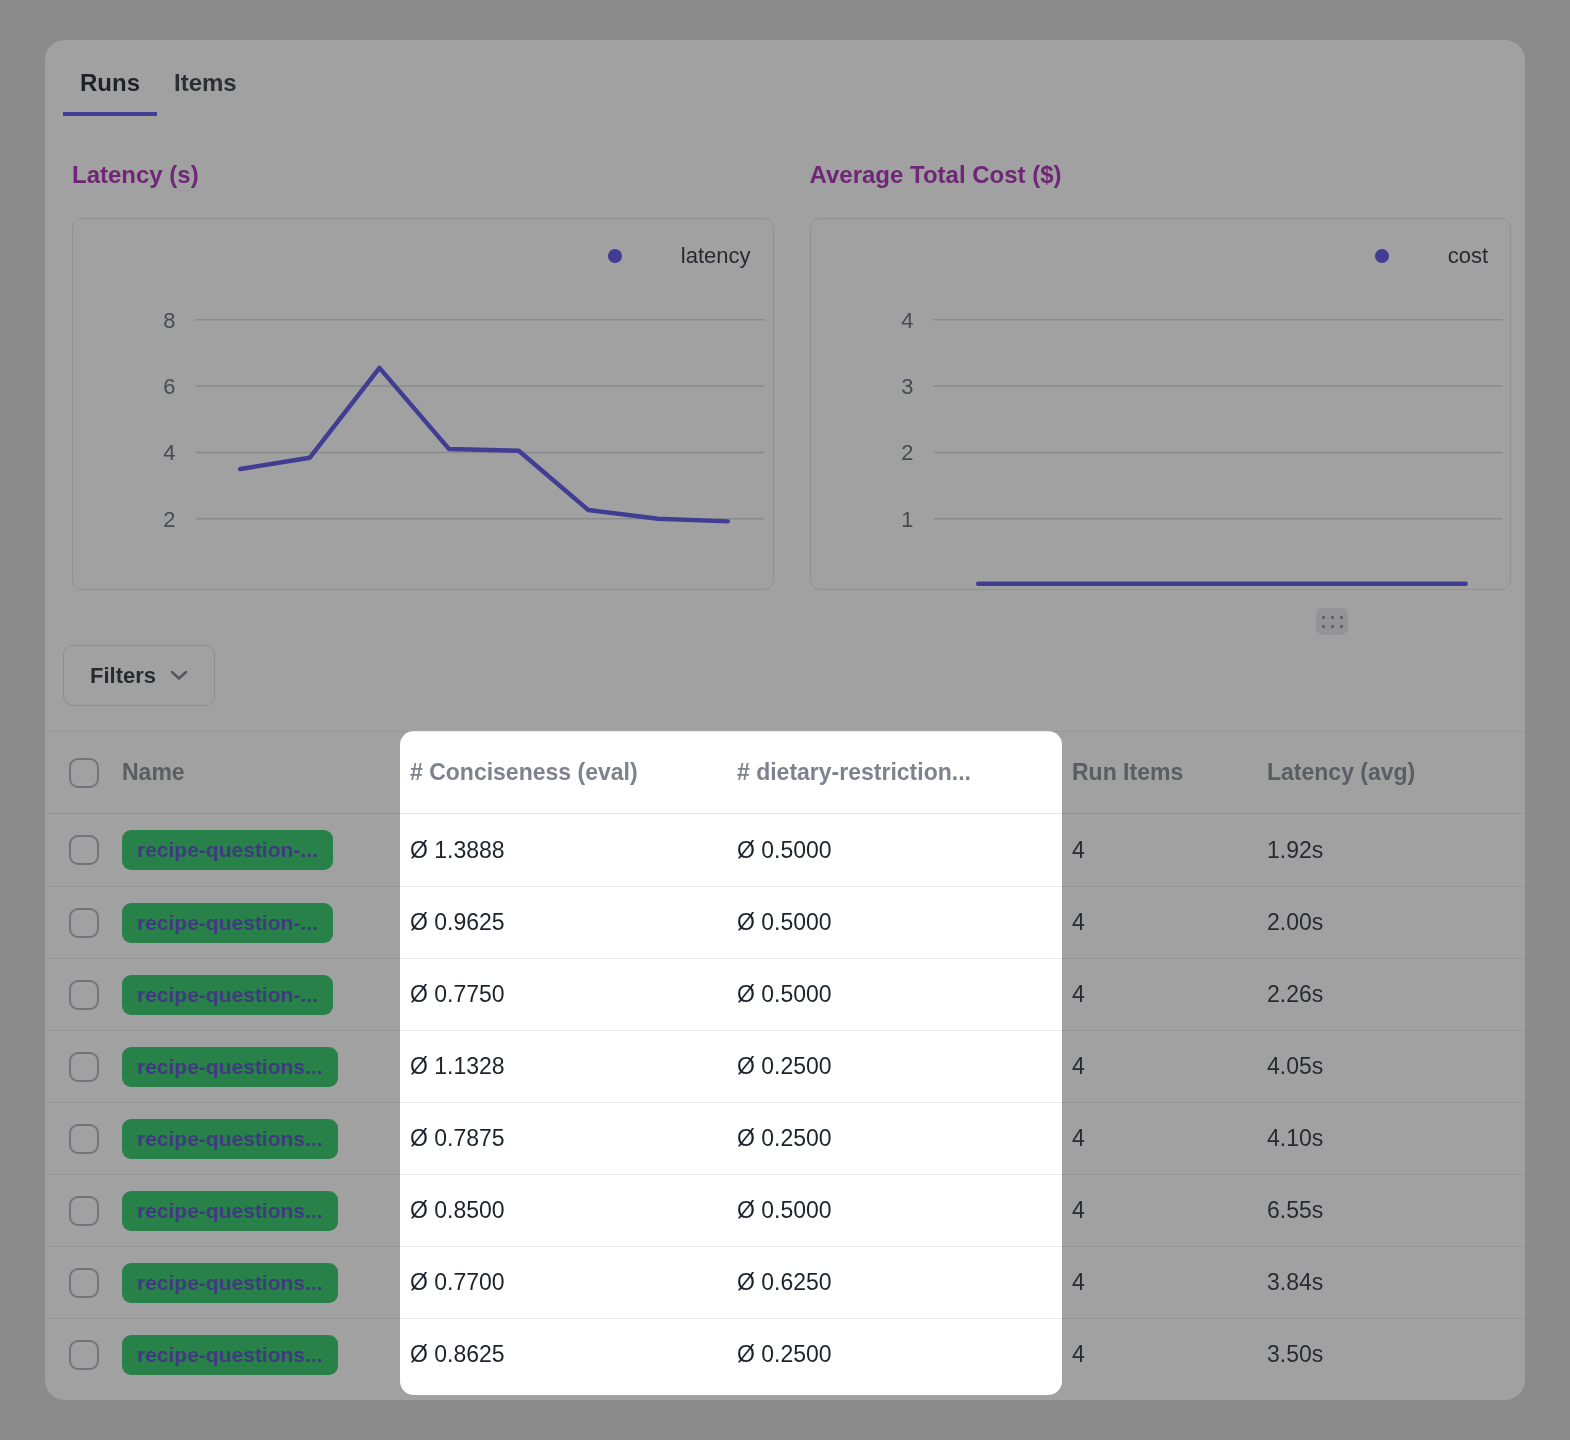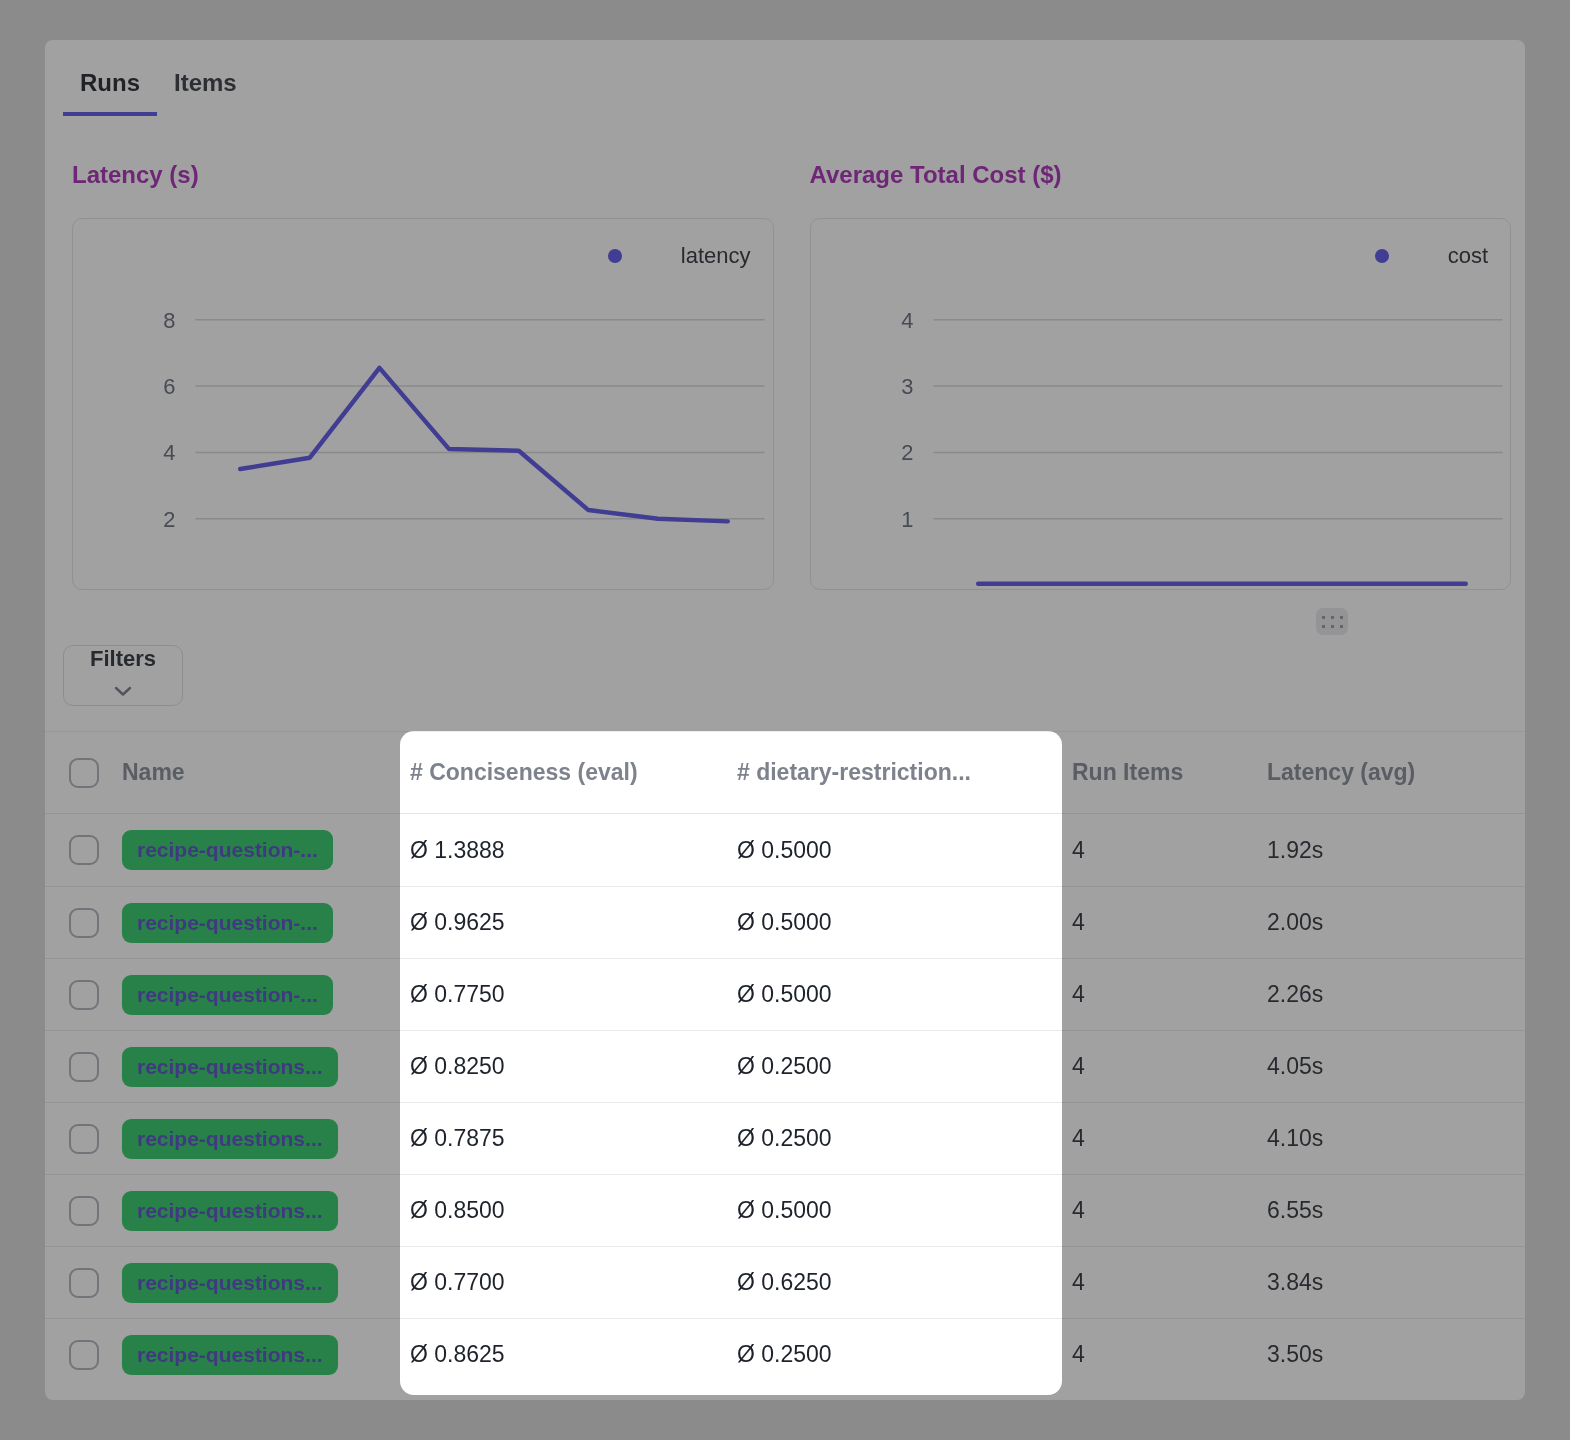--- a/index.html
+++ b/index.html
@@ -12,21 +12,21 @@
     height: 1440px;
     background: #d6d6d8;
     overflow: hidden;
   }
 
   .card {
     position: absolute;
     left: 45px; top: 40px;
     width: 1480px; height: 1360px;
     background: #ffffff;
-    border-radius: 8px;
+    border-radius: 20px;
     overflow: hidden;
   }
 
   
   .tabs { display: flex; gap: 0; padding: 28px 0 0 18px; }
   .tab {
     font-size: 24px; font-weight: 600; color: #2a2e36;
     line-height: 30px;
     padding: 0 17px 14px 17px;
     border-bottom: 4px solid transparent;
@@ -71,21 +71,20 @@
 
   
   .filters-row { margin: 55px 0 0 18px; }
   .filters-btn {
     display: inline-flex; align-items: center; gap: 14px;
     height: 61px; padding: 0 26px;
     background: #ffffff;
     border: 1.5px solid #d8dade; border-radius: 10px;
     font-family: inherit; font-size: 22px; font-weight: 600; color: #1f232b;
     cursor: pointer;
-    flex-direction: column;
   }
 
   
   .table { margin-top: 25px; }
   .thead, .trow {
     display: grid;
     grid-template-columns: 77px 288px 327px 325px 205px 1fr;
     align-items: center;
   }
   .thead { height: 83px; border-top: 1px solid #ecedf1; border-bottom: 1px solid #e4e5e9; }
@@ -233,21 +232,21 @@
     <div class="cell val">Ø 0.5000</div>
     <div class="cell val run-items">4</div>
     <div class="cell val">2.26s</div>
   </div>
 
   <div class="trow">
     <div class="cell check">
               <span class="checkbox"></span>
             </div>
     <div class="cell"><span class="badge">recipe-questions...</span></div>
-    <div class="cell val">Ø 0.8250</div>
+    <div class="cell val">Ø 1.1328</div>
     <div class="cell val">Ø 0.2500</div>
     <div class="cell val run-items">4</div>
     <div class="cell val">4.05s</div>
   </div>
 
   <div class="trow">
     <div class="cell check">
               <span class="checkbox"></span>
             </div>
     <div class="cell"><span class="badge">recipe-questions...</span></div>

